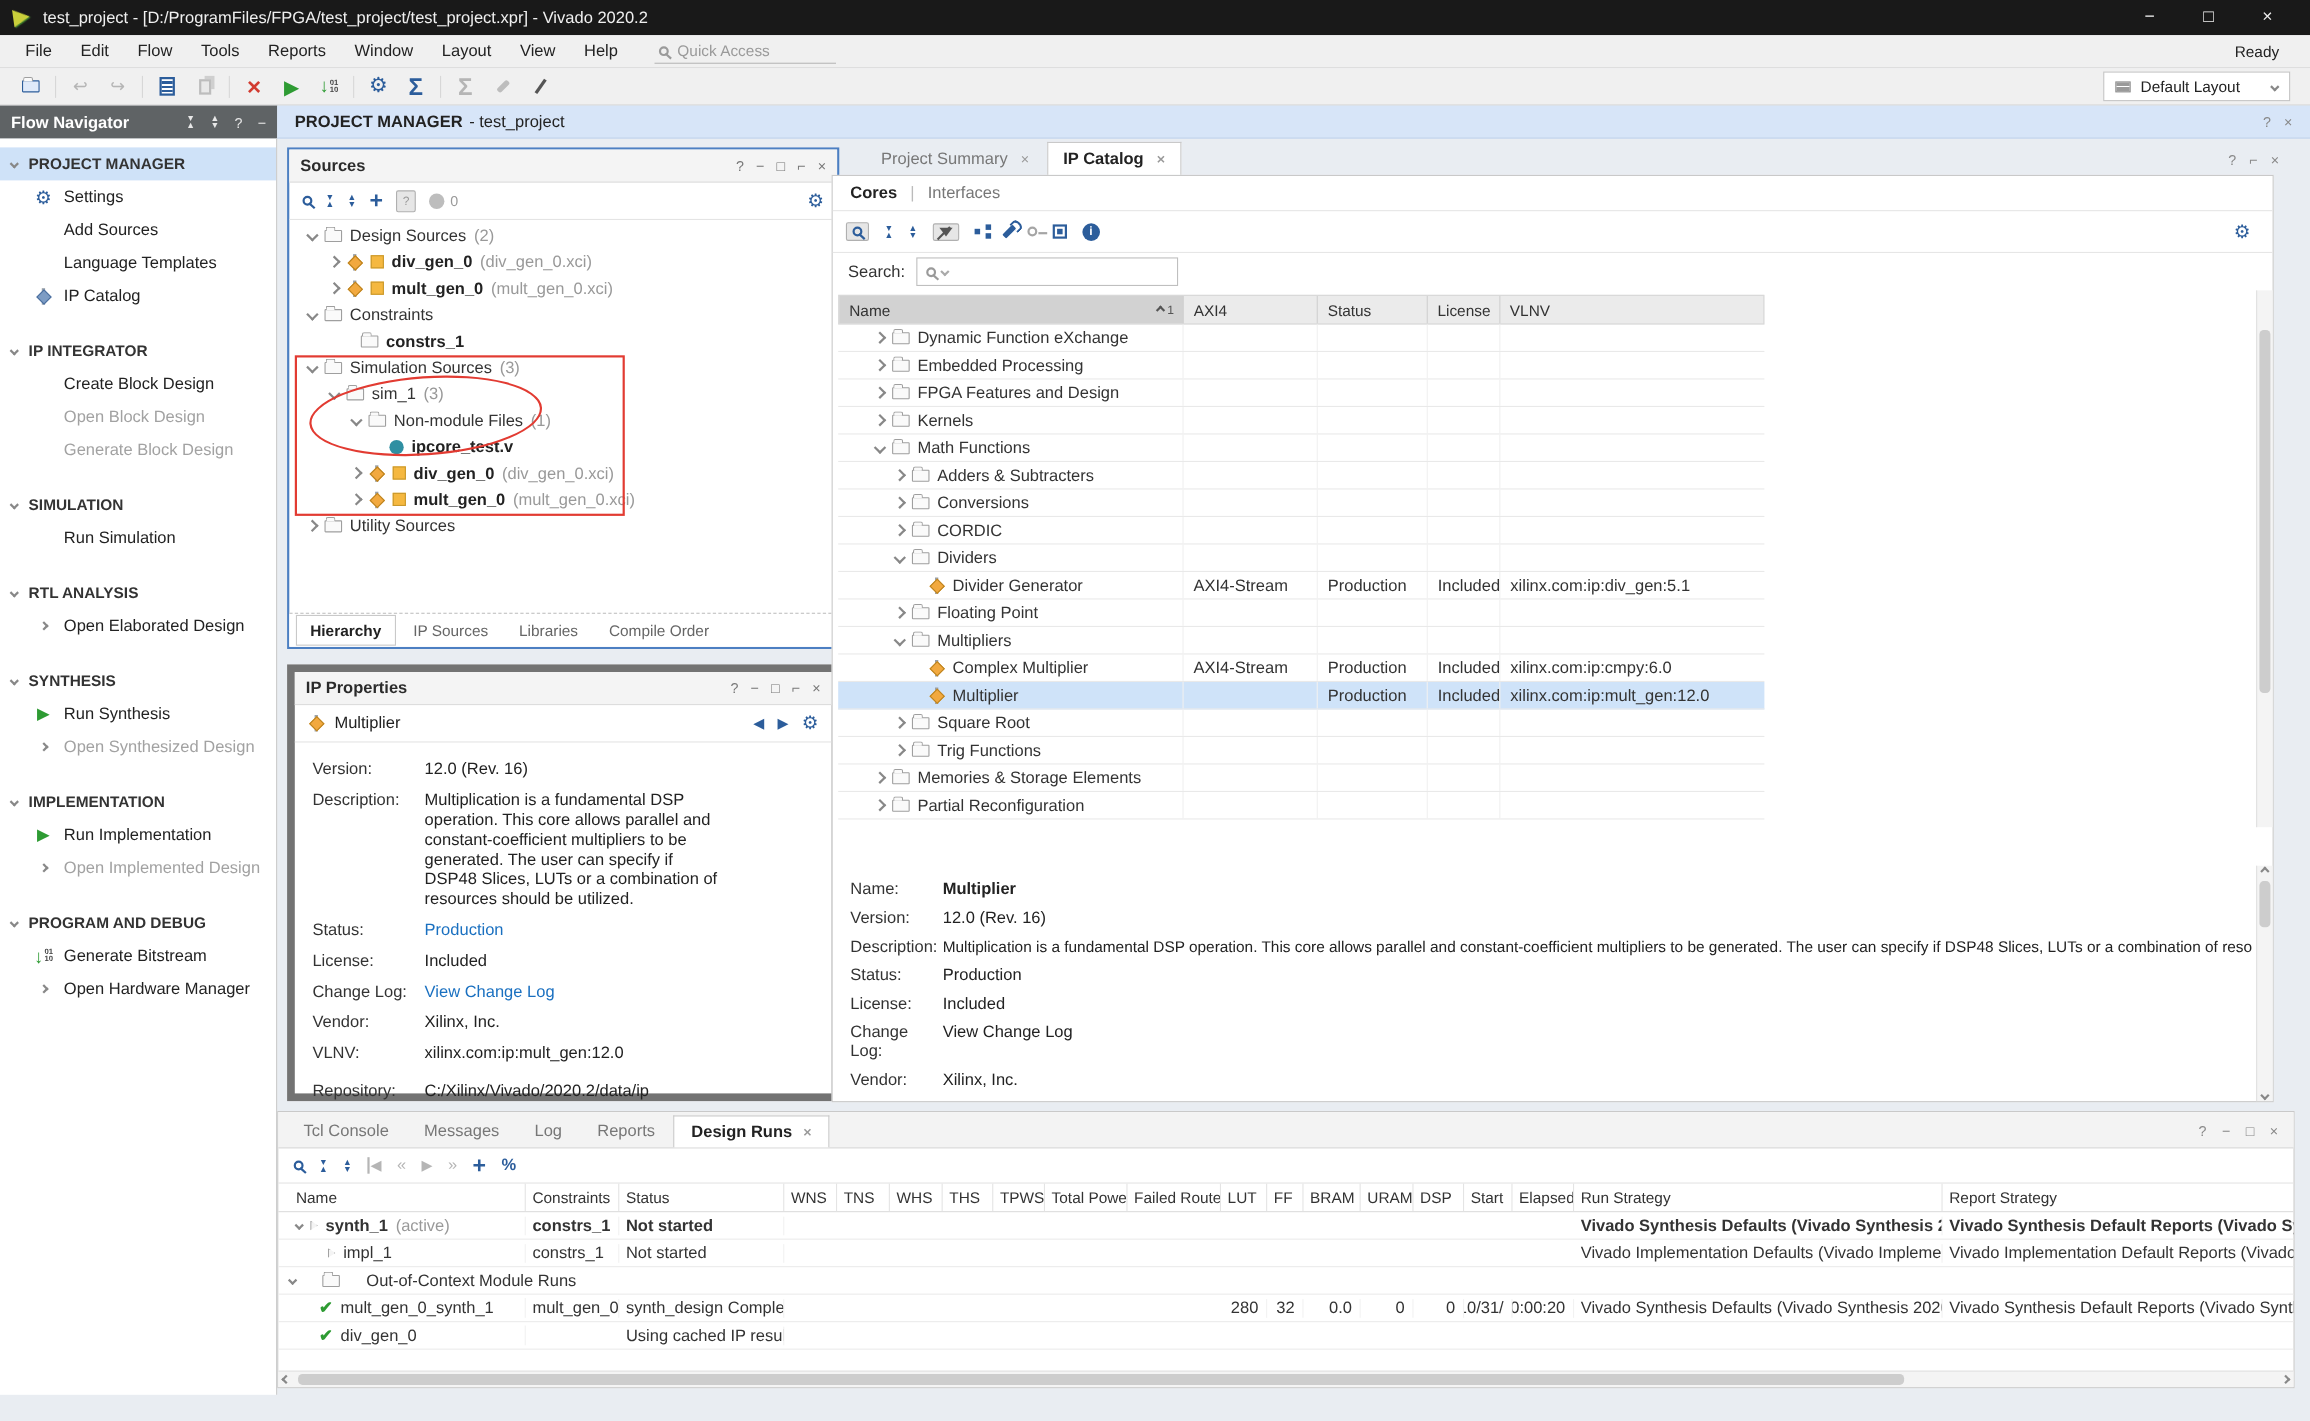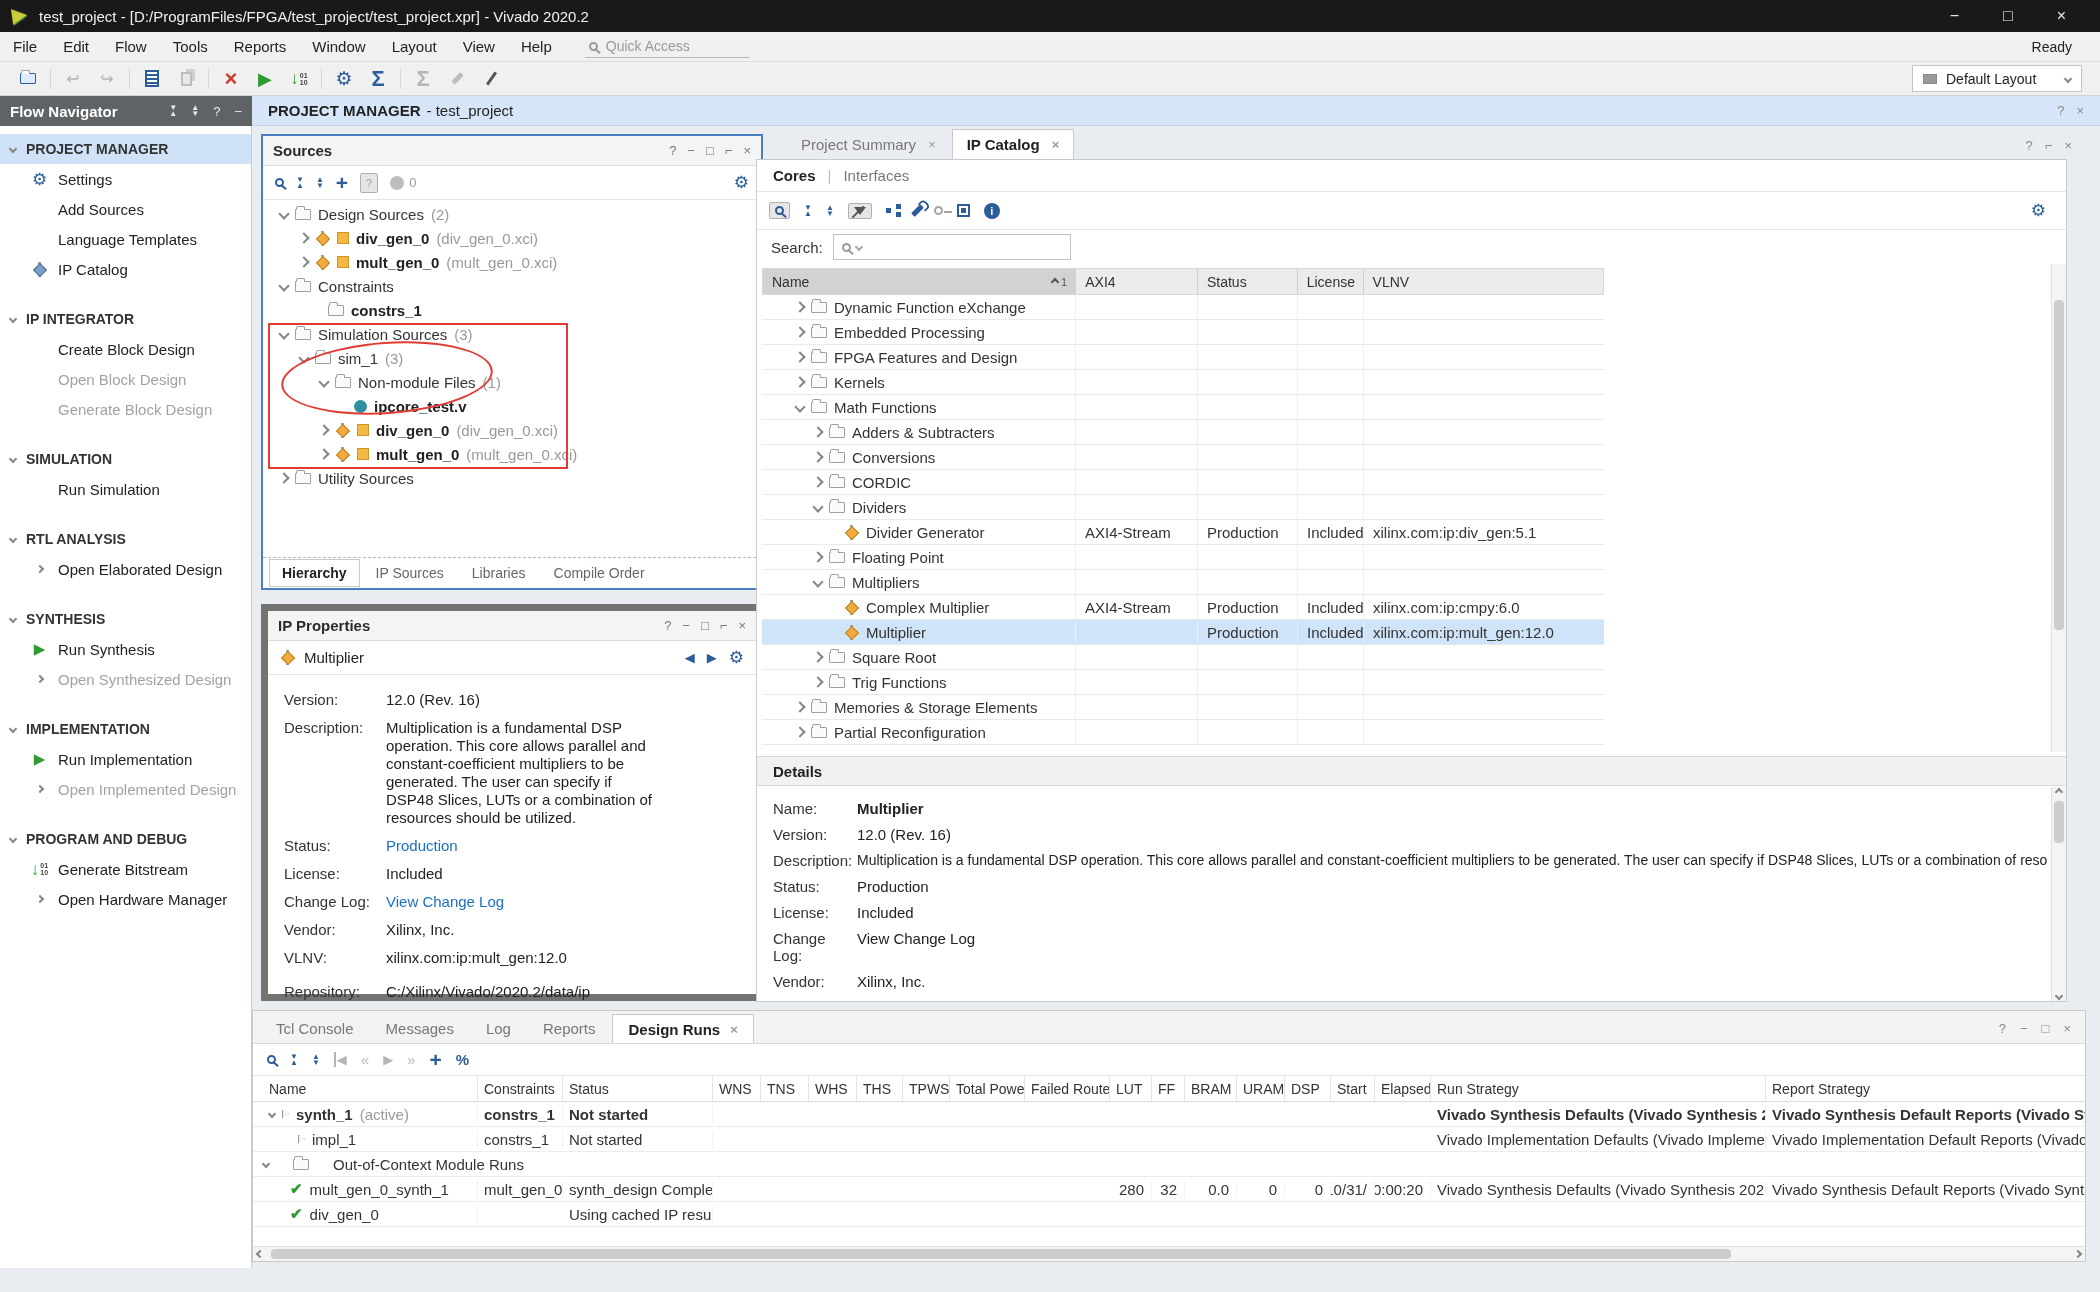--- a/index.html
+++ b/index.html
@@ -3,21 +3,21 @@
 <meta charset="utf-8">
 <style>
 *{margin:0;padding:0;box-sizing:border-box}
 html,body{background:#8f959c}
 .app{position:relative;width:2100px;height:1292px;background:#e9edf2;font-family:"Liberation Sans",sans-serif;color:#333;overflow:hidden}
 
 
 .titlebar{position:absolute;left:0;top:0;width:2100px;height:32px;background:#191919;display:flex;align-items:center;color:#f0f0f0;font-size:15px;padding:0 12px;gap:12px}
 .logo{width:0;height:0;border-left:15px solid #c9cf3b;border-top:8px solid transparent;border-bottom:8px solid transparent;transform:rotate(-8deg);filter:drop-shadow(1px 1px 0 #3a7a2c)}
 .winctl{margin-left:auto;display:flex;gap:44px;padding-right:22px;font-size:16px;color:#eee}
-.menubar{position:absolute;left:0;top:32px;width:2100px;height:30px;background:#f0f0f0;border-bottom:1px solid #dcdcdc;display:flex;align-items:center;font-size:15px;color:#222;}
+.menubar{position:absolute;left:0;top:32px;width:2100px;height:30px;background:#f0f0f0;border-bottom:1px solid #dcdcdc;display:flex;align-items:center;font-size:15px;color:#222;padding-left:10px}
 .menu-item{padding:3px 13px}
 .qa{display:flex;align-items:center;gap:8px;margin-left:20px;width:165px;border-bottom:1px solid #b9b9b9;color:#9a9a9a;padding:3px 4px;font-size:14px}
 .ready{margin-left:auto;padding-right:28px;font-size:14px;color:#222}
 .toolbar{position:absolute;left:0;top:62px;width:2100px;height:34px;background:#f0f0f0;border-bottom:1px solid #d2d2d2;display:flex;align-items:center;padding-left:12px;gap:2px}
 .tbtn{width:32px;height:26px;display:flex;align-items:center;justify-content:center;font-size:16px}
 .tsep{width:1px;height:20px;background:#d7d7d7;margin:0 4px}
 .blue{color:#2c5d9b}.gray{color:#b5b5b5}.red{color:#d23b30}.green{color:#2e9b33}
 .big{font-size:22px;font-weight:bold;line-height:1}
 .layout-dd{margin-left:auto;margin-right:18px;display:flex;align-items:center;gap:9px;border:1px solid #c4c4c4;background:#fff;height:27px;padding:0 10px;font-size:14px;color:#222;width:170px}
 .grid-ic{width:14px;height:10px;background:linear-gradient(#9a9a9a 45%,#fff 45%,#fff 55%,#9a9a9a 55%);border:1px solid #8a8a8a}
@@ -893,23 +893,20 @@
           <span class="ccell c-st"></span>
           <span class="ccell c-lic"></span>
           <span class="ccell c-vl"></span>
       </div>
     </div>
 
     <div class="vscroll">
         <span class="vthumb"></span>
       </div>
 
-    <div class="dethead">
-      <span>Details</span>
-    </div>
     <div class="detbody">
       <div class="drow">
           <span class="dlab">Name:</span>
           <span class="dval bold">Multiplier</span>
         </div>
       <div class="drow">
           <span class="dlab">Version:</span>
           <span class="dval">12.0 (Rev. 16)</span>
         </div>
       <div class="drow">

